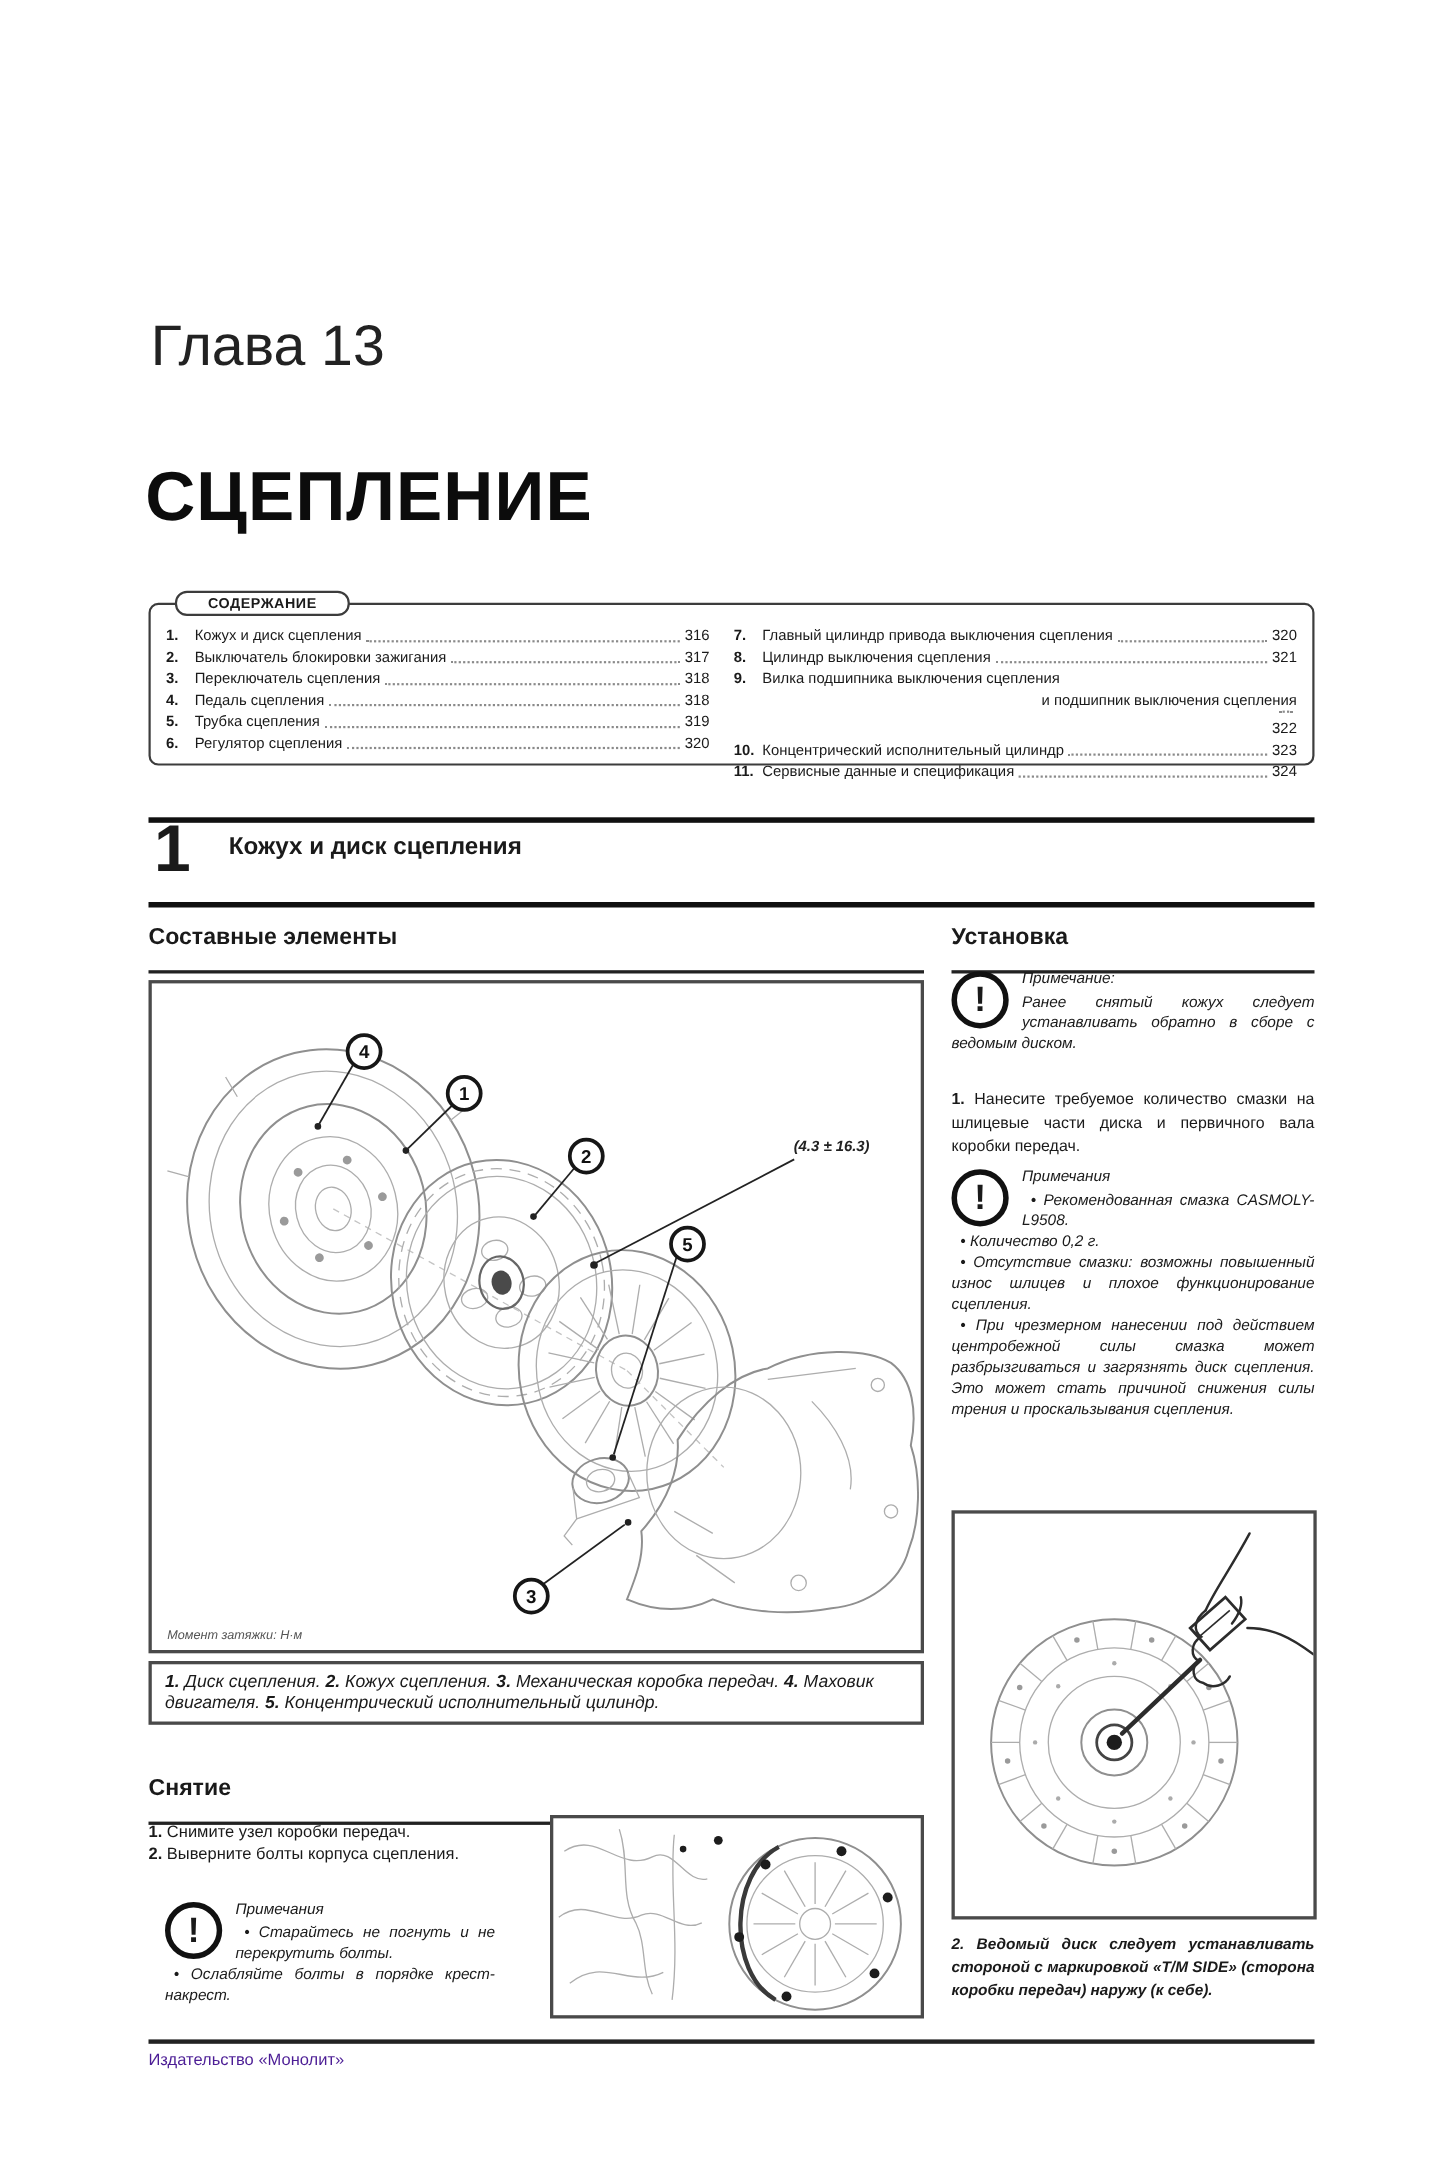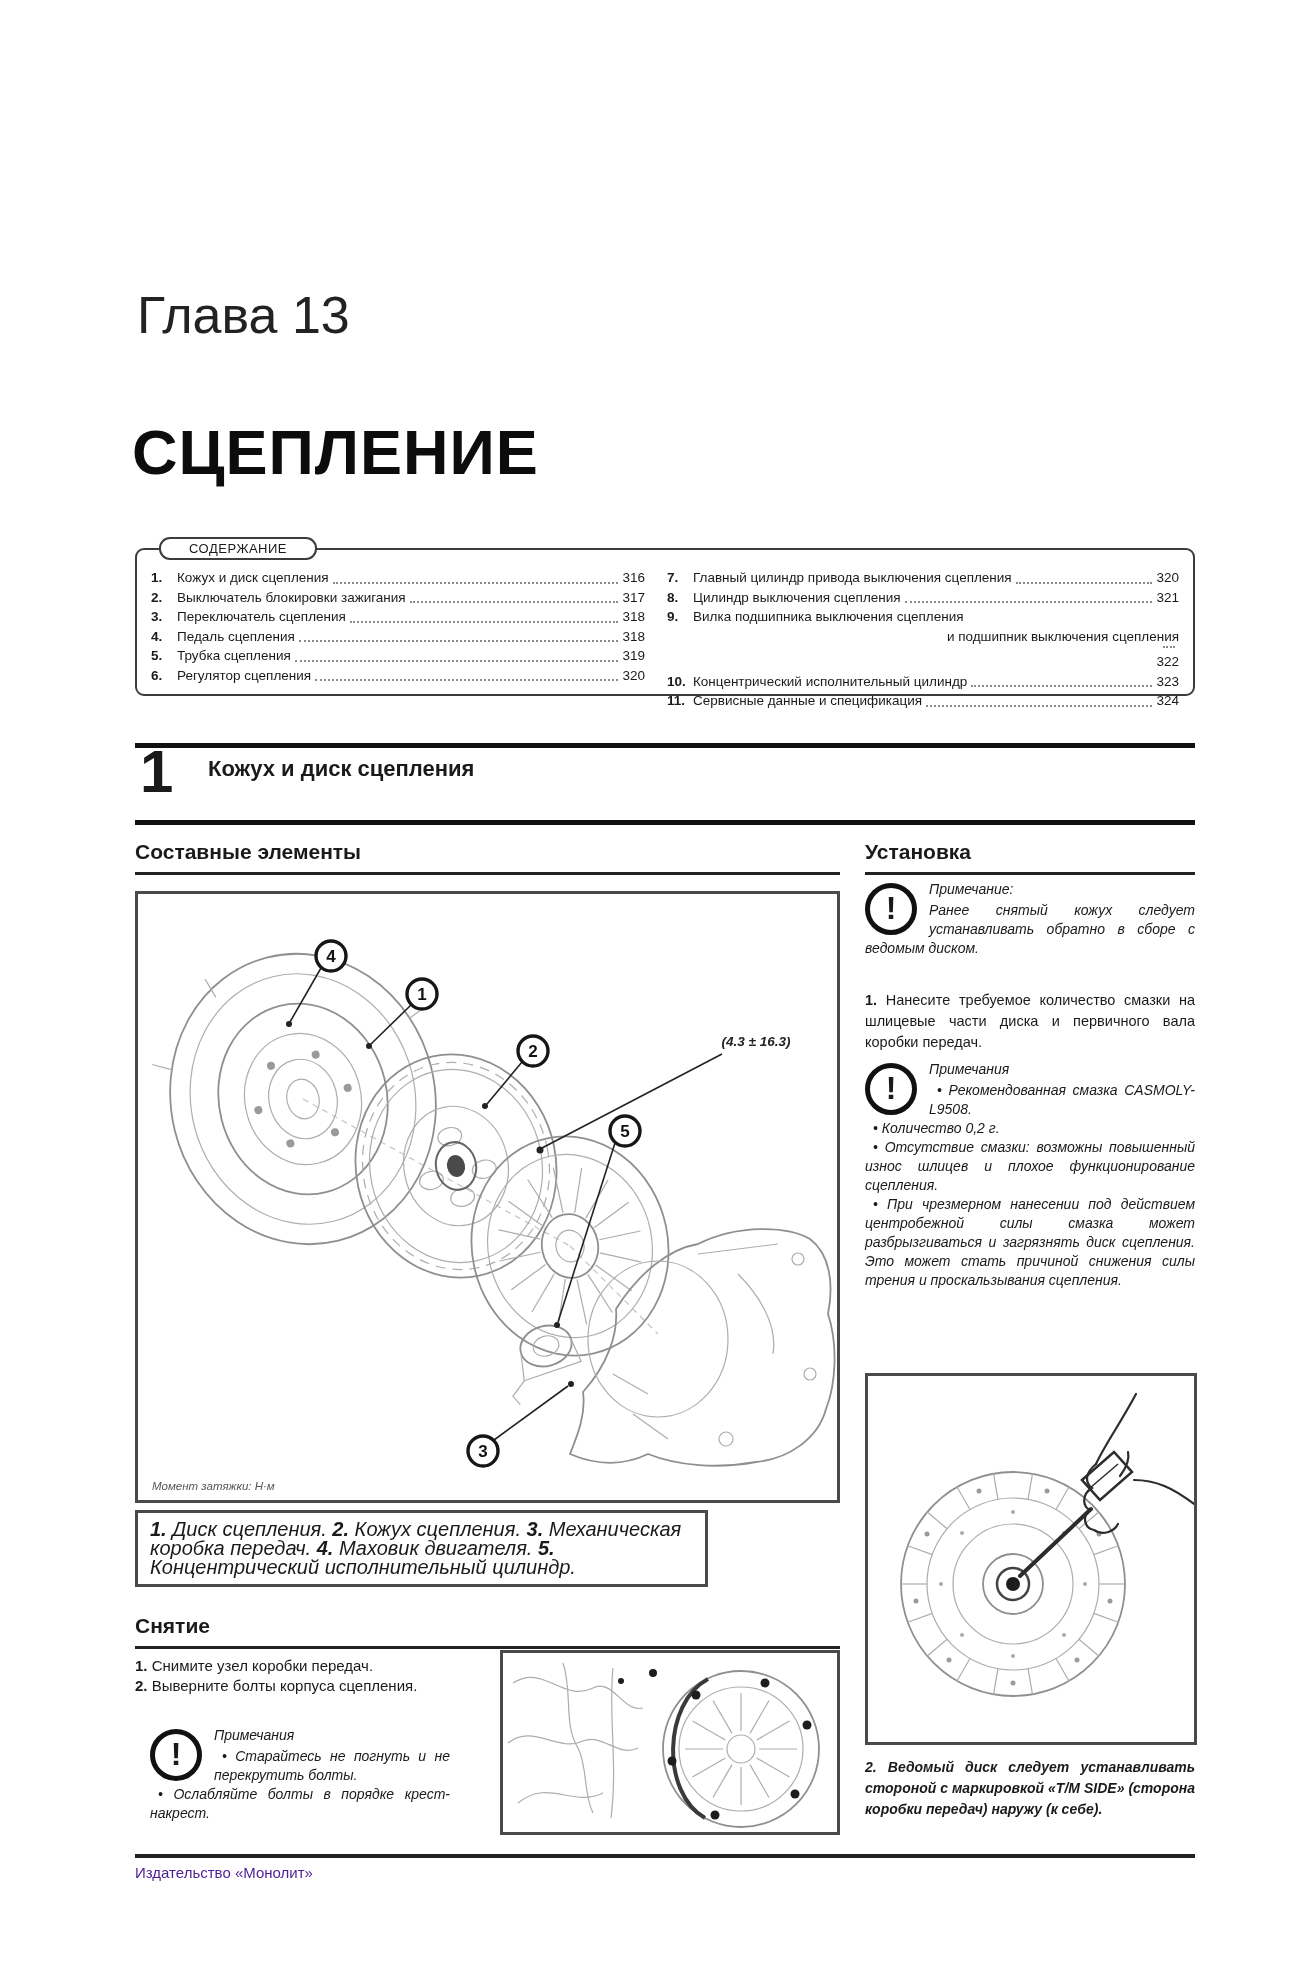--- a/index.html
+++ b/index.html
@@ -8,45 +8,45 @@
 
   
   .chapter{position:absolute;left:137px;top:285px;font-size:52px;color:#222;}
   .big-title{position:absolute;left:132px;top:416px;font-size:63px;font-weight:800;
              letter-spacing:1px;color:#0c0c0c;}
 
   
   .toc-box{position:absolute;left:135px;top:548px;width:1060px;height:148px;
            border:2px solid #3c3c3c;border-radius:9px;box-sizing:border-box;}
   .toc-label{position:absolute;left:22px;top:-13px;background:#fff;border:2px solid #3c3c3c;
-             border-radius:11px;padding:2px 28px;font-size:13px;font-weight:normal;letter-spacing:.5px;}
+             border-radius:11px;padding:2px 28px;font-size:13px;font-weight:bold;letter-spacing:.5px;}
   .toc-cols{position:absolute;left:14px;top:18px;width:1028px;display:flex;}
   .toc-col-l{width:516px;padding-right:22px;box-sizing:border-box;}
   .toc-col-r{width:512px;}
   .toc-row{display:flex;align-items:flex-end;font-size:13.5px;line-height:19.5px;}
   .toc-num{width:26px;flex:none;font-weight:bold;}
   .toc-title{white-space:nowrap;}
   .lead{flex:1;border-bottom:2px dotted #8a8a8a;margin:0 4px 4px 4px;min-width:12px;}
   .toc-page{flex:none;}
   .toc-cont{padding-left:26px;flex-direction:column;}
 
   
   .rule{position:absolute;left:135px;width:1060px;height:5px;background:#101010;}
   .sec-num{position:absolute;left:140px;top:742px;font-size:60px;font-weight:800;line-height:1;}
   .sec-title{position:absolute;left:208px;top:756px;font-size:22px;font-weight:800;}
 
   
-  .col-head{position:absolute;font-size:21px;font-weight:800;padding-bottom:8px;
+  .col-head{position:absolute;font-size:21px;font-weight:800;padding-bottom:18px;
             border-bottom:3px solid #222;box-sizing:border-box;}
 
   
   .frame{position:absolute;border:3px solid #4a4a4a;box-sizing:border-box;background:#fff;}
 
-  .caption-box{position:absolute;left:135px;top:1510px;width:573px;border:3px solid #4a4a4a;
-               box-sizing:border-box;padding:7px 12px;font-size:20px;line-height:19px;
+  .caption-box{position:absolute;left:135px;top:1510px;width:705px;border:3px solid #4a4a4a;
+               box-sizing:border-box;padding:7px 12px;font-size:16px;line-height:19px;
                font-style:italic;}
   .caption-box b{font-style:italic;}
 
   .steps{position:absolute;left:135px;top:1656px;width:285px;font-size:15px;line-height:19.5px;}
   .steps p{margin:0;text-align:justify;}
 
   .note{font-style:italic;font-size:14px;line-height:19px;}
   .note-icon{float:left;width:42px;height:42px;border:5px solid #111;border-radius:50%;
              margin:3px 12px 3px 0;display:flex;align-items:center;justify-content:center;
              font-style:normal;}

